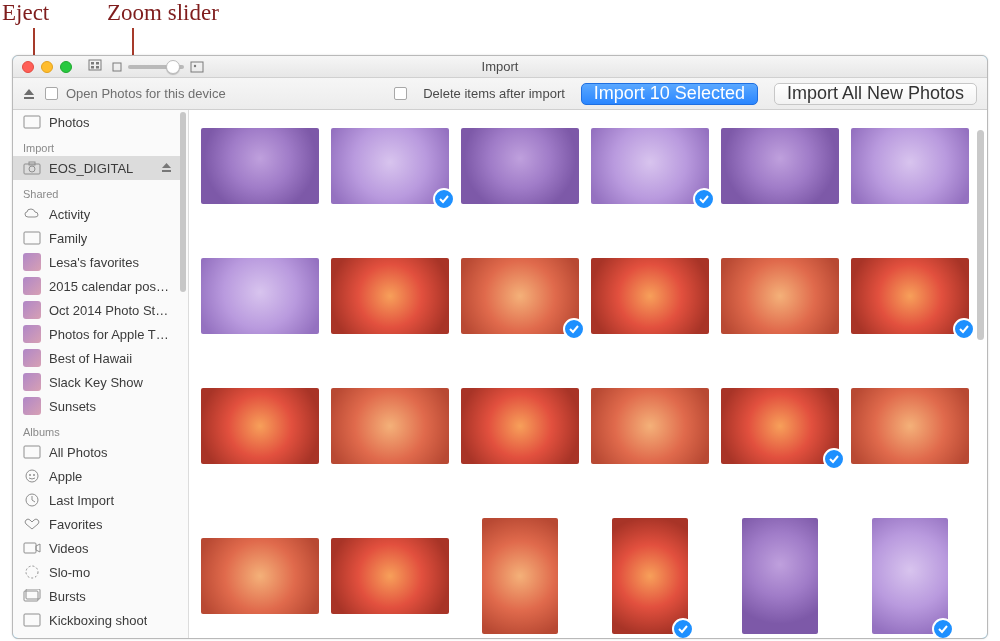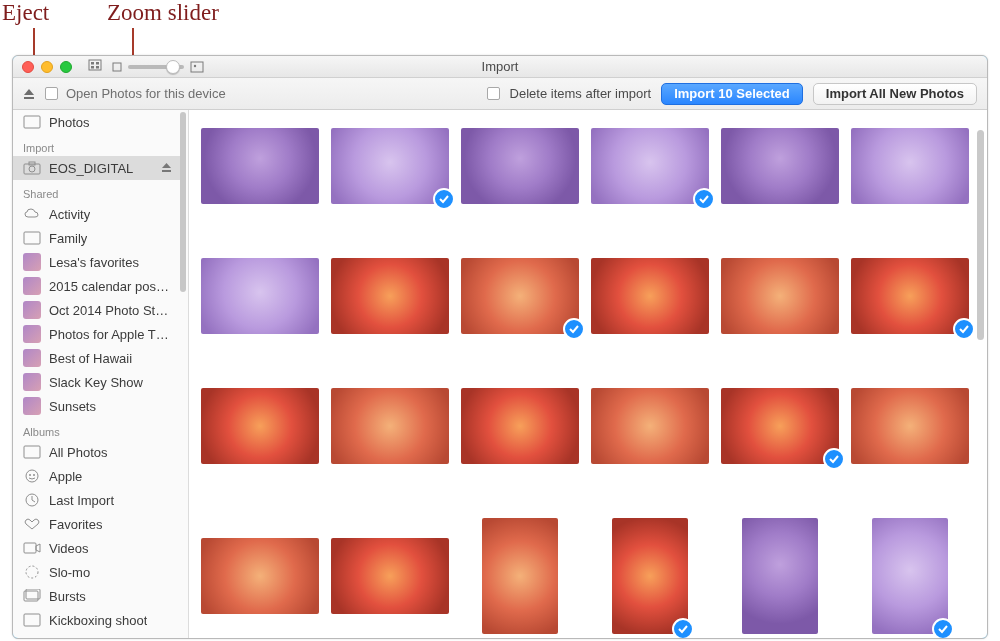--- a/index.html
+++ b/index.html
@@ -58,28 +58,28 @@
   .slider .knob { position:absolute; top:-5px; left:38px; width:14px; height:14px; background:#fff; border:1px solid #bcbcbc; border-radius:50%; box-shadow:0 1px 1px rgba(0,0,0,.2);}
   .title-center { position:absolute; left:0; right:0; text-align:center; font-size:13px; color:#4a4a4a;}
   
   .toolbar {
     height: 32px;
     background: linear-gradient(#f6f6f6,#ececec);
     border-bottom: 1px solid #cfcfcf;
     display:flex;
     align-items:center;
     padding: 0 10px 0 8px;
-    gap: 10px;
+    gap: 16px;
   }
   .toolbar .left { display:flex; align-items:center; gap:8px;}
   .toolbar .spacer { flex:1; }
   .eject-icon { width:16px; height:16px; color:#6e6e6e;}
   .checkbox { width:13px; height:13px; border:1px solid #a8a8a8; border-radius:2px; background:#fff;}
   .tb-label { font-size:13px; color:#6f6f6f; }
-  .btn { height:22px; padding:0 12px; border-radius:5px; font-size:13px; display:flex; align-items:center; justify-content:center; cursor:pointer;font-weight:bold;}
+  .btn { height:22px; padding:0 12px; border-radius:5px; font-size:18px; display:flex; align-items:center; justify-content:center; cursor:pointer;}
   .btn.primary { background: linear-gradient(#5aa8ff,#2a86ff); color:#fff; border:1px solid #1f6fe0;}
   .btn.default { background: linear-gradient(#ffffff,#f2f2f2); color:#333; border:1px solid #c7c7c7;}
   
   .main { display:flex; height: calc(100% - 54px); }
   .sidebar { width:176px; border-right:1px solid #dcdcdc; background:#fafafa; position:relative; overflow:hidden;}
   .sidebar-inner { position:absolute; inset:0; right:8px; overflow:hidden auto;}
   .sb-scrollbar { position:absolute; right:2px; top:2px; width:6px; height:180px; background:#c7c7c7; border-radius:3px;}
   .sb-item, .sb-header { display:flex; align-items:center; padding: 4px 8px 4px 10px; gap:8px; white-space:nowrap; overflow:hidden;}
   .sb-header { font-size:11px; color:#8a8a8a; padding-top:8px; padding-bottom:2px; }
   .sb-item { height:24px; font-size:13px; color:#3b3b3b; }

